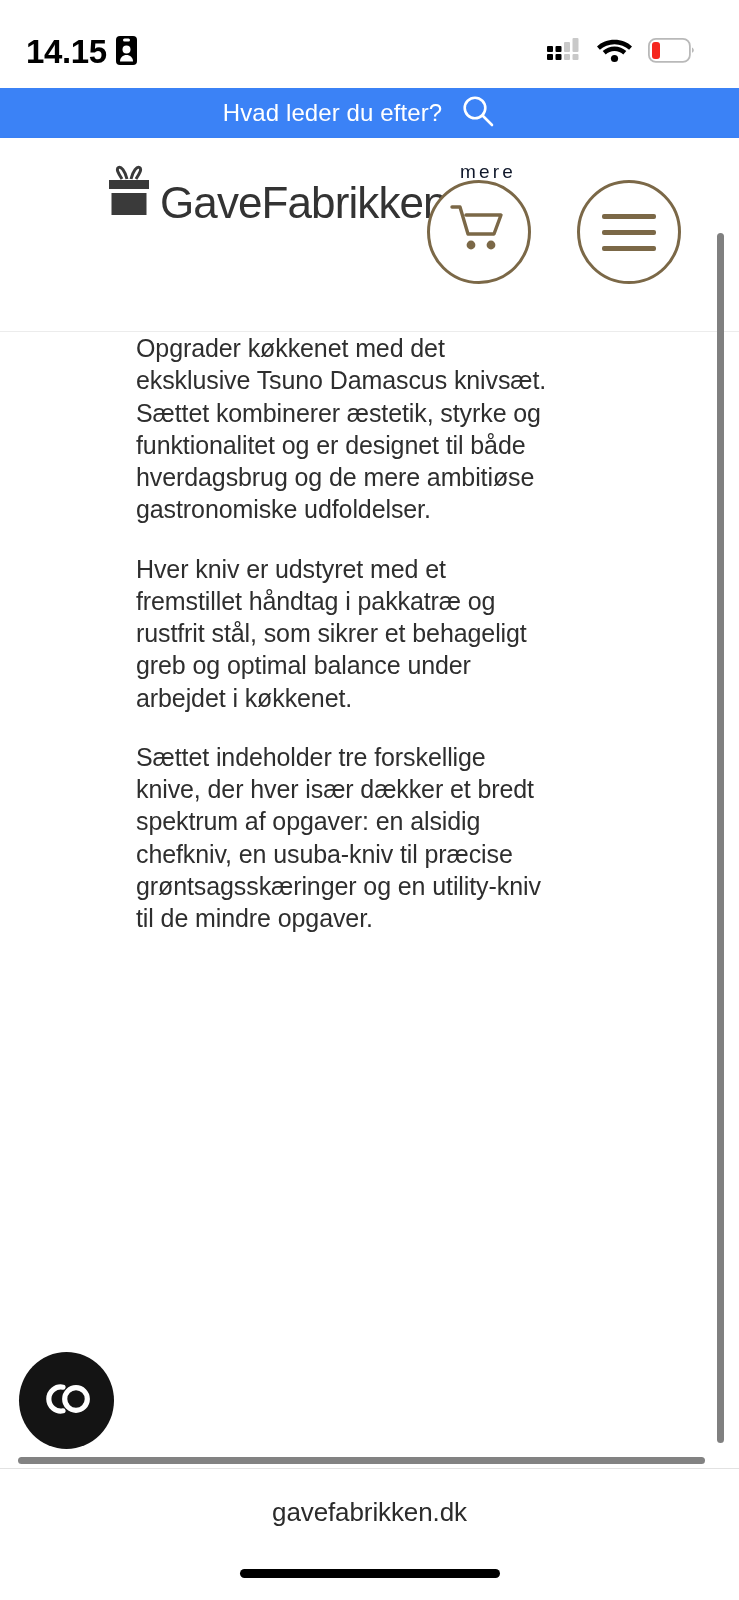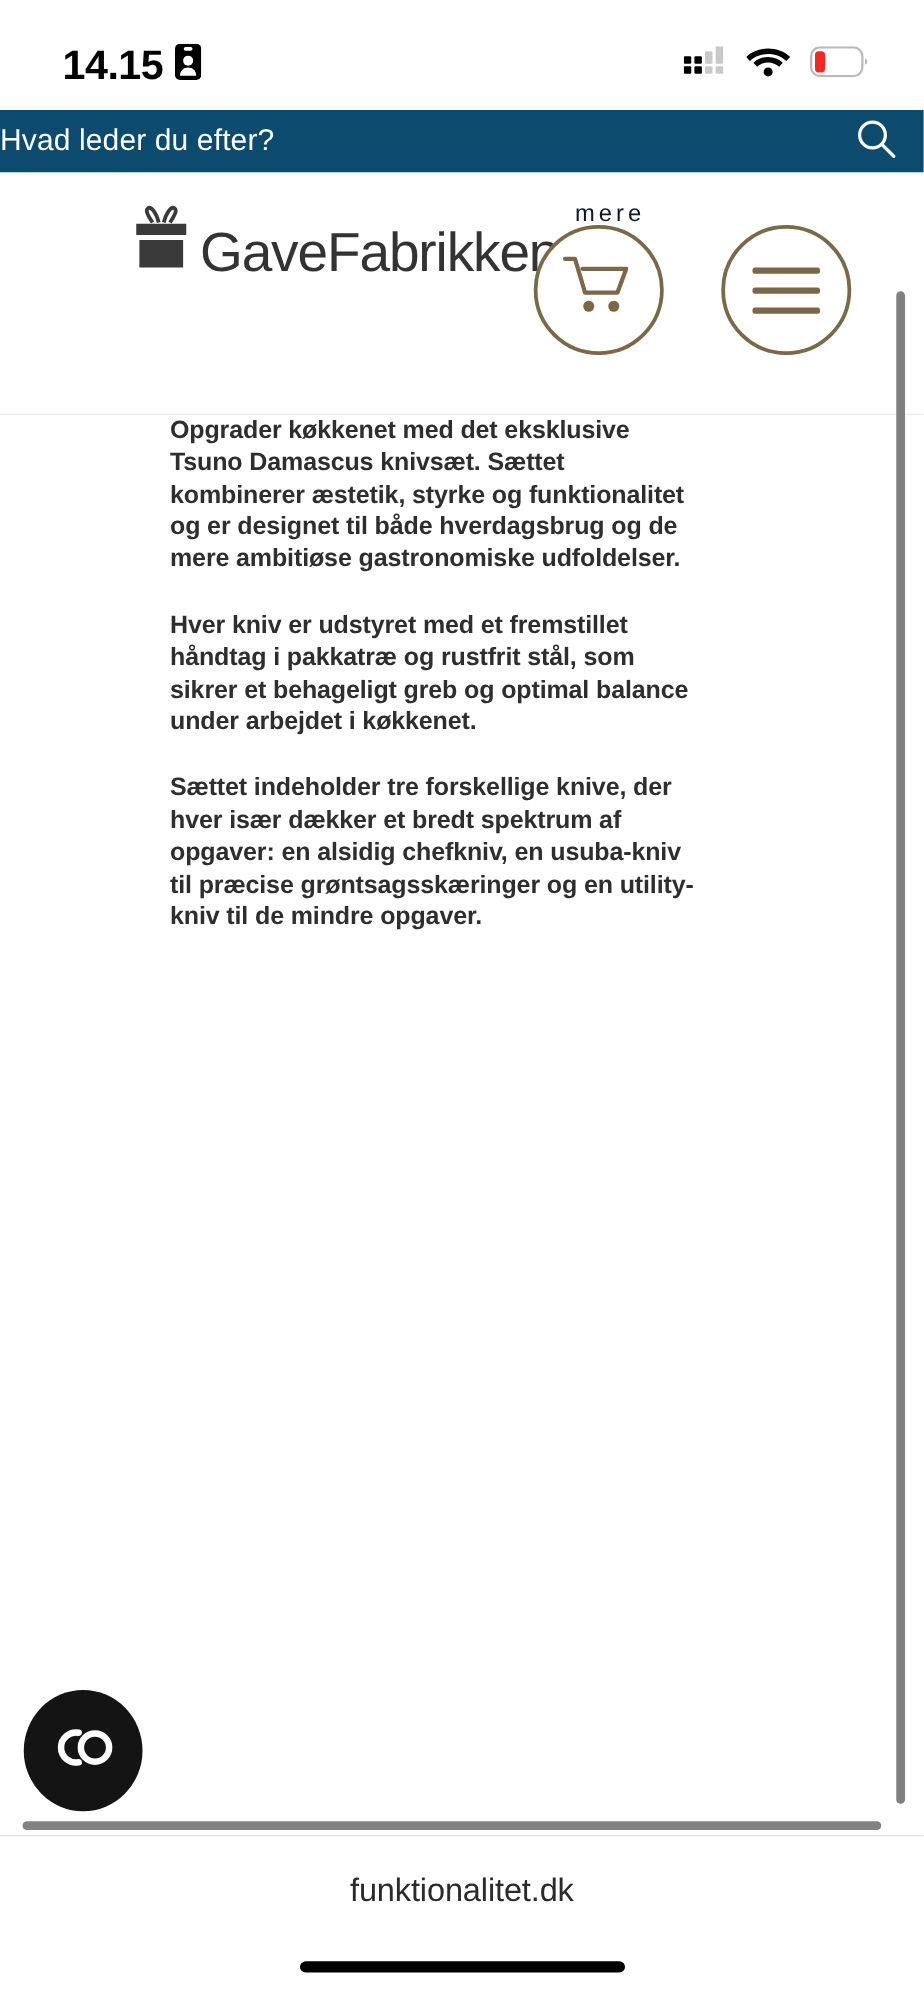--- a/index.html
+++ b/index.html
@@ -15,39 +15,39 @@
     background:#ffffff;
   }
 
   
   #status-bar {
     position:absolute; left:0; top:0;
     width:739px; height:104px;
     background:#ffffff;
     display:flex; align-items:center;
     justify-content:space-between;
-    padding:0 44px 0 50px;
+    padding:0 44px 0 26px;
   }
   #status-left { display:flex; align-items:center; gap:9px; }
   #status-time {
     font-size:33px; font-weight:600;
     color:#000; letter-spacing:-0.4px;
     line-height:1;
     margin-top:-2px;
   }
   .id-badge { display:block; }
   #status-right { display:flex; align-items:center; gap:16px; }
 
   
   #search-bar {
     position:absolute; left:0; top:88px;
     width:739px; height:50px;
-    background:#0c4a6e;
+    background:#3b82f6;
     display:flex; align-items:center;
-    justify-content:space-between;
+    justify-content:center;
     padding-right:22px; gap:20px;
   }
   #search-label {
     color:#ffffff; font-size:24px;
     font-weight:400; letter-spacing:0.1px;
     white-space:nowrap;
   }
 
   
   #site-header {
@@ -100,26 +100,26 @@
     position:absolute; left:0; top:332px;
     width:739px; height:1136px;
     background:#ffffff;
     overflow:hidden;
   }
   #article {
     position:absolute; left:136px; top:0;
     width:420px;
   }
   #article p {
-    font-size:20px;
+    font-size:25px;
     line-height:1.29;
     color:#2e2e2e;
     letter-spacing:-0.1px;
     margin-bottom:27px;
-    font-weight:700;
+    font-weight:400;
   }
 
   
   #scrollbar-vertical {
     position:absolute; right:15px; top:233px;
     width:7px; height:1210px;
     background:#808080;
     border-radius:4px;
   }
   
@@ -268,17 +268,17 @@
   <div id="cookie-widget">
     <span>
       <svg width="58" height="34" viewBox="0 0 58 34">
         <path d="M25 5.2A12 12 0 1 0 25 28.8" fill="none" stroke="#fff" stroke-width="5.2" stroke-linecap="round"></path>
         <circle cx="38" cy="17" r="11.3" fill="none" stroke="#fff" stroke-width="5.2"></circle>
       </svg>
     </span>
   </div>
 
   <div id="browser-footer">
-    <div id="footer-url">funktionalitet.dk</div>
+    <div id="footer-url">gavefabrikken.dk</div>
     <div id="home-indicator"></div>
   </div>
 
 </div>
 
 </body></html>

